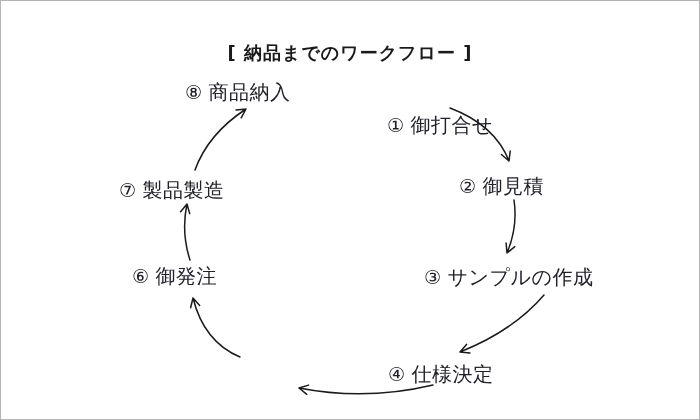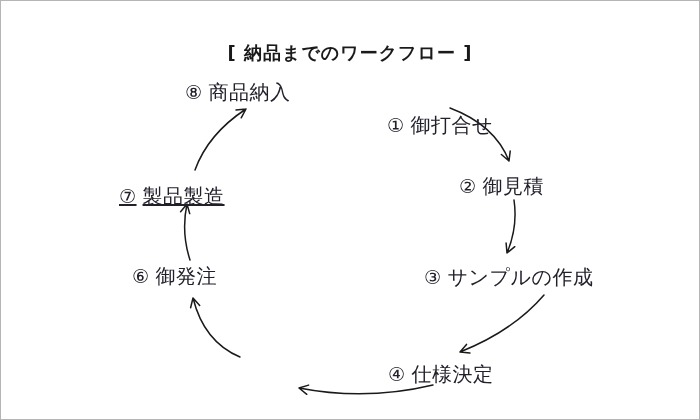--- a/index.html
+++ b/index.html
@@ -33,21 +33,21 @@
     font-size:19px;
     margin-right:6px;
     color:#21212b;
   }
   .s1{left:386px;top:76px;margin-top:35px;}
   .s2{left:458px;top:172px;}
   .s3{left:423px;top:263px;}
   .s4{left:387px;top:360px;}
   .s5{left:130px;top:359px;}
   .s6{left:131px;top:262px;}
-  .s7{left:118px;top:182px;text-decoration:underline;}
+  .s7{left:118px;top:176px;}
   .s8{left:184px;top:78px;}
   svg.arrows{
     position:absolute;left:0;top:0;
     width:700px;height:420px;
     pointer-events:none;
   }
   svg.arrows path{
     stroke:#1a1a1a;
     stroke-width:1.5;
     fill:none;

